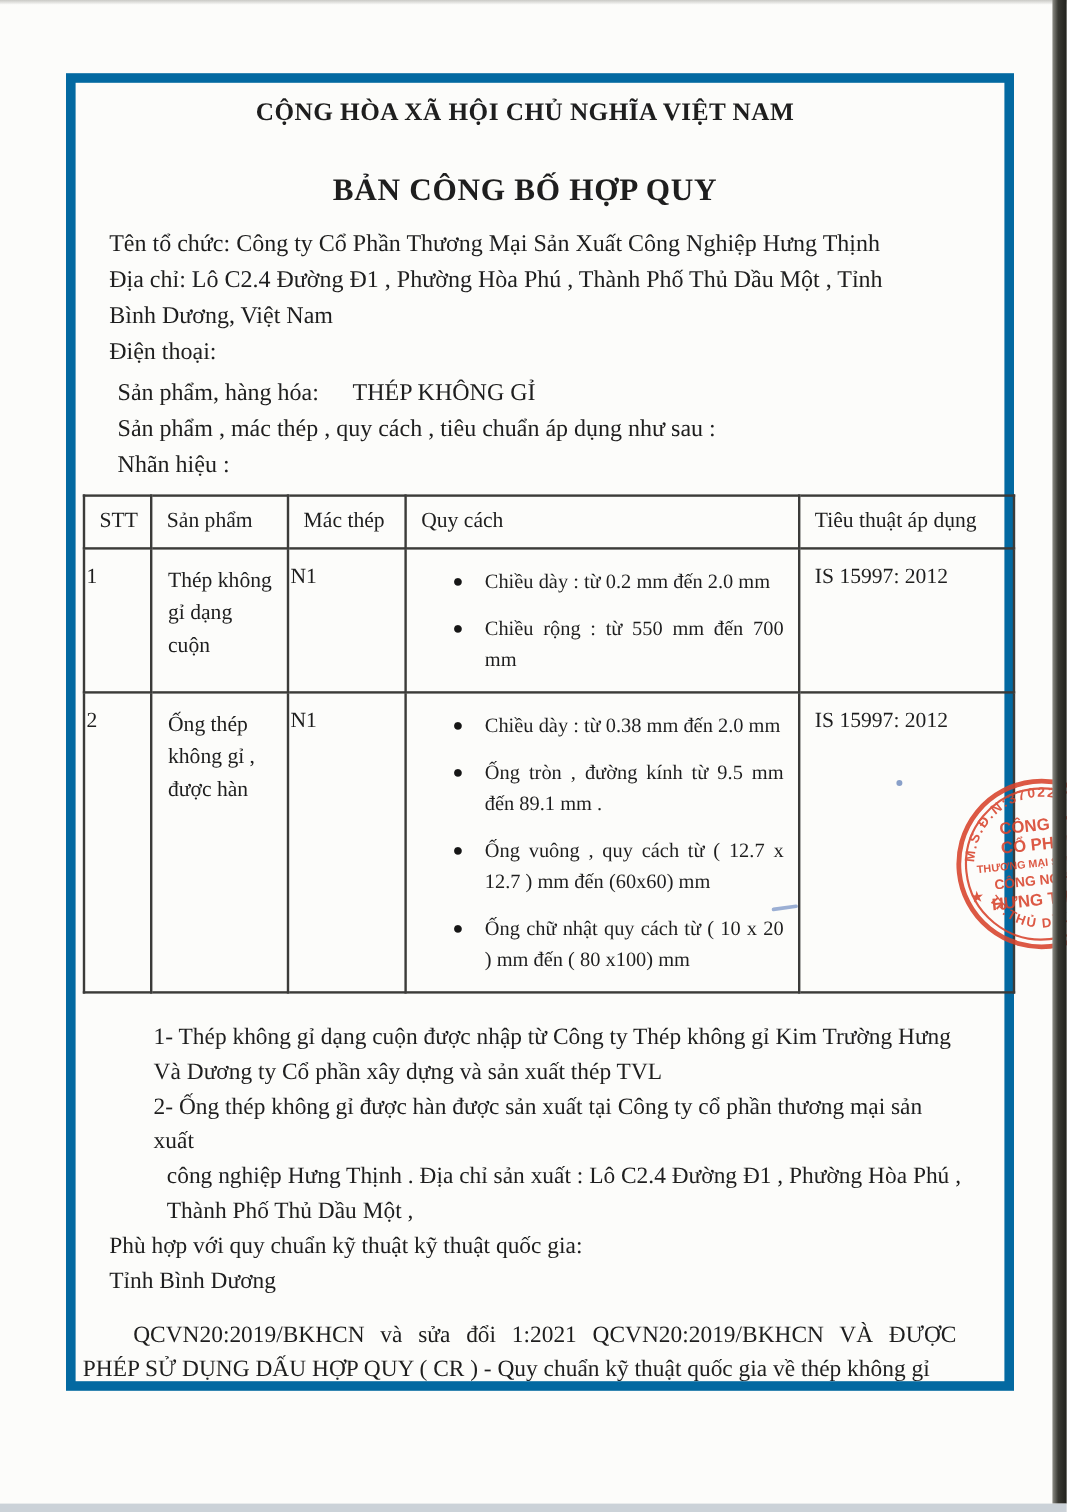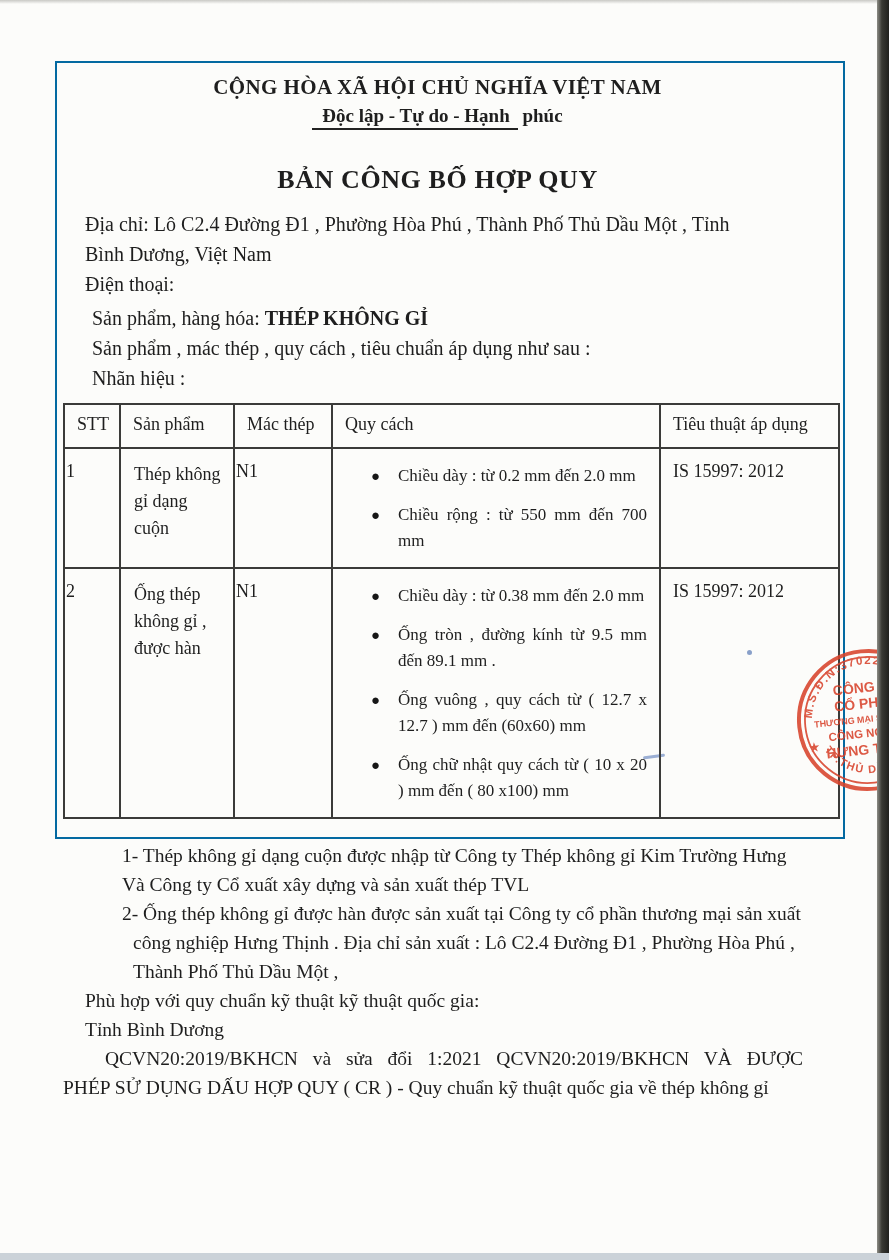--- a/index.html
+++ b/index.html
@@ -17,79 +17,79 @@
   .edge-right{position:absolute;right:0;top:0;width:12px;height:1253px;z-index:9;
     background:linear-gradient(to right,#8d8d86,#3a3a34 40%,#21211d);}
   .edge-bottom{position:absolute;left:0;bottom:0;width:889px;height:7px;z-index:9;
     background:#cbd2d8;}
   .ink-dash{position:absolute;left:643px;top:755px;width:22px;height:3px;
     background:#4a6fb5;opacity:.55;transform:rotate(-8deg);border-radius:2px;}
   .ink-dot{position:absolute;left:747px;top:650px;width:5px;height:5px;
     background:#3c62a8;opacity:.6;border-radius:50%;}
   
   .frame{
-    position:absolute;left:55px;top:61px;width:790px;height:778px;
-    border:2px solid #0369a1;box-sizing:border-box;
+    position:absolute;left:55px;top:61px;width:790px;height:1098px;
+    border:8px solid #0369a1;box-sizing:border-box;
     padding:10px 25px 0 0;
   }
   .center{text-align:center;}
   .national{font-weight:bold;font-size:21px;letter-spacing:.4px;margin-top:2px;}
   .motto{font-weight:bold;font-size:19px;margin-top:5px;}
   .motto .ul{border-bottom:2px solid #222;padding:0 8px 2px 10px;}
   .doc-title{font-weight:bold;font-size:26px;letter-spacing:.6px;margin-top:38px;}
   .doc-number{font-size:19px;margin-top:12px;}
   
   .para{margin:14px 8px 0 28px;font-size:20px;line-height:30px;}
   .line{white-space:nowrap;}
   .blk2{margin-top:4px;}
   .indent{padding-left:7px;}
-  .bold{font-weight:bold;}
+  .bold{font-weight:normal;margin-left:23px;}
   
   table.spec{border-collapse:collapse;margin:10px 0 0 6px;table-layout:fixed;width:775px;}
   table.spec td,table.spec th{border:2px solid #3b3b39;vertical-align:top;
     font-size:18px;font-weight:normal;text-align:left;box-sizing:border-box;}
   th.h{height:44px;padding:9px 4px 0 12px;font-size:19px;}
   td.stt{text-align:center;padding-top:12px;font-size:19px;}
   td.prod{padding:12px 10px 0 13px;text-align:justify;font-size:18px;line-height:27px;}
   td.grade{text-align:center;padding-top:12px;font-size:19px;}
   td.std{padding:12px 4px 0 12px;font-size:19px;}
   td.qc{padding:14px 12px 0 38px;}
   .spec-item{display:flex;margin-bottom:13px;}
   .dot{width:27px;flex:0 0 27px;font-size:15px;line-height:26px;color:#161616;}
   .spec-txt{width:252px;font-size:17px;line-height:26px;text-align:justify;}
   .r1{height:93px;} .r2{height:240px;}
   
   .notes{margin:22px 10px 0 0;font-size:19.5px;line-height:29px;}
   .n-main{margin-left:65px;}
   .n-cont{margin-left:76px;}
   .n-left{margin-left:28px;}
-  .q1{margin-left:48px;margin-right:5px;text-align:justify;text-align-last:justify;}
+  .q1{margin-left:48px;margin-right:5px;text-align:justify;text-align-last:justify;margin-top:16px;}
   .q2{margin-left:6px;}
   
   .stamp{position:absolute;left:782px;top:634px;z-index:5;opacity:.88;
     transform:rotate(-6deg);}
   .stamp text{font-family:"Liberation Sans","DejaVu Sans",sans-serif;font-weight:bold;}
 </style>
 </head>
 <body>
 
 <div class="edge-top"></div>
 <div class="edge-right"></div>
 <div class="edge-bottom"></div>
 <div class="ink-dash"></div>
 <div class="ink-dot"></div>
 
 <div class="frame">
 
   <div class="center national">CỘNG HÒA XÃ HỘI CHỦ NGHĨA VIỆT NAM</div>
-  <div class="center motto"><span class="ul">Độc lập - Tự do - Hạnh</span><span> phúc</span></div>
 
   <div class="center doc-title">BẢN CÔNG BỐ HỢP QUY</div>
 
   <div class="para">
+    <div class="line">Tên tổ chức: Công ty Cổ Phần Thương Mại Sản Xuất Công Nghiệp Hưng Thịnh</div>
     <div class="line">Địa chỉ: Lô C2.4 Đường Đ1 , Phường Hòa Phú , Thành Phố Thủ Dầu Một , Tỉnh</div>
     <div class="line">Bình Dương, Việt Nam</div>
     <div class="line">Điện thoại:</div>
   </div>
 
   <div class="para blk2">
     <div class="line indent"><span>Sản phẩm, hàng hóa: </span><span class="bold">THÉP KHÔNG GỈ</span></div>
     <div class="line indent">Sản phẩm , mác thép , quy cách , tiêu chuẩn áp dụng như sau :</div>
     <div class="line indent">Nhãn hiệu :</div>
   </div>
@@ -148,21 +148,21 @@
               <span class="spec-txt">Ống chữ nhật quy cách từ ( 10 x 20 ) mm đến ( 80 x100) mm</span>
             </div>
       </td>
       <td class="std">IS 15997: 2012</td>
     </tr>
   </tbody>
     </table>
 
   <div class="notes">
     <div class="n-main">1-  Thép không gỉ dạng cuộn được nhập từ Công ty Thép không gỉ Kim Trường Hưng</div>
-    <div class="n-main">Và Công ty Cổ xuất xây dựng và sản xuất thép TVL</div>
+    <div class="n-main">Và Dương ty Cổ phần xây dựng và sản xuất thép TVL</div>
     <div class="n-main">2-  Ống thép không gỉ được hàn được sản xuất tại Công ty cổ phần thương mại sản xuất</div>
     <div class="n-cont">công nghiệp Hưng Thịnh . Địa chỉ sản xuất : Lô C2.4 Đường Đ1 , Phường Hòa Phú ,</div>
     <div class="n-cont">Thành Phố Thủ Dầu Một ,</div>
     <div class="n-left">Phù hợp với quy chuẩn kỹ thuật kỹ thuật quốc gia:</div>
     <div class="n-left">Tỉnh Bình Dương</div>
     <div class="q1">QCVN20:2019/BKHCN và sửa đổi 1:2021 QCVN20:2019/BKHCN VÀ ĐƯỢC</div>
     <div class="q2">PHÉP SỬ DỤNG DẤU HỢP QUY ( CR ) -  Quy chuẩn kỹ thuật quốc gia về thép không gỉ</div>
   </div>
 </div>
 

